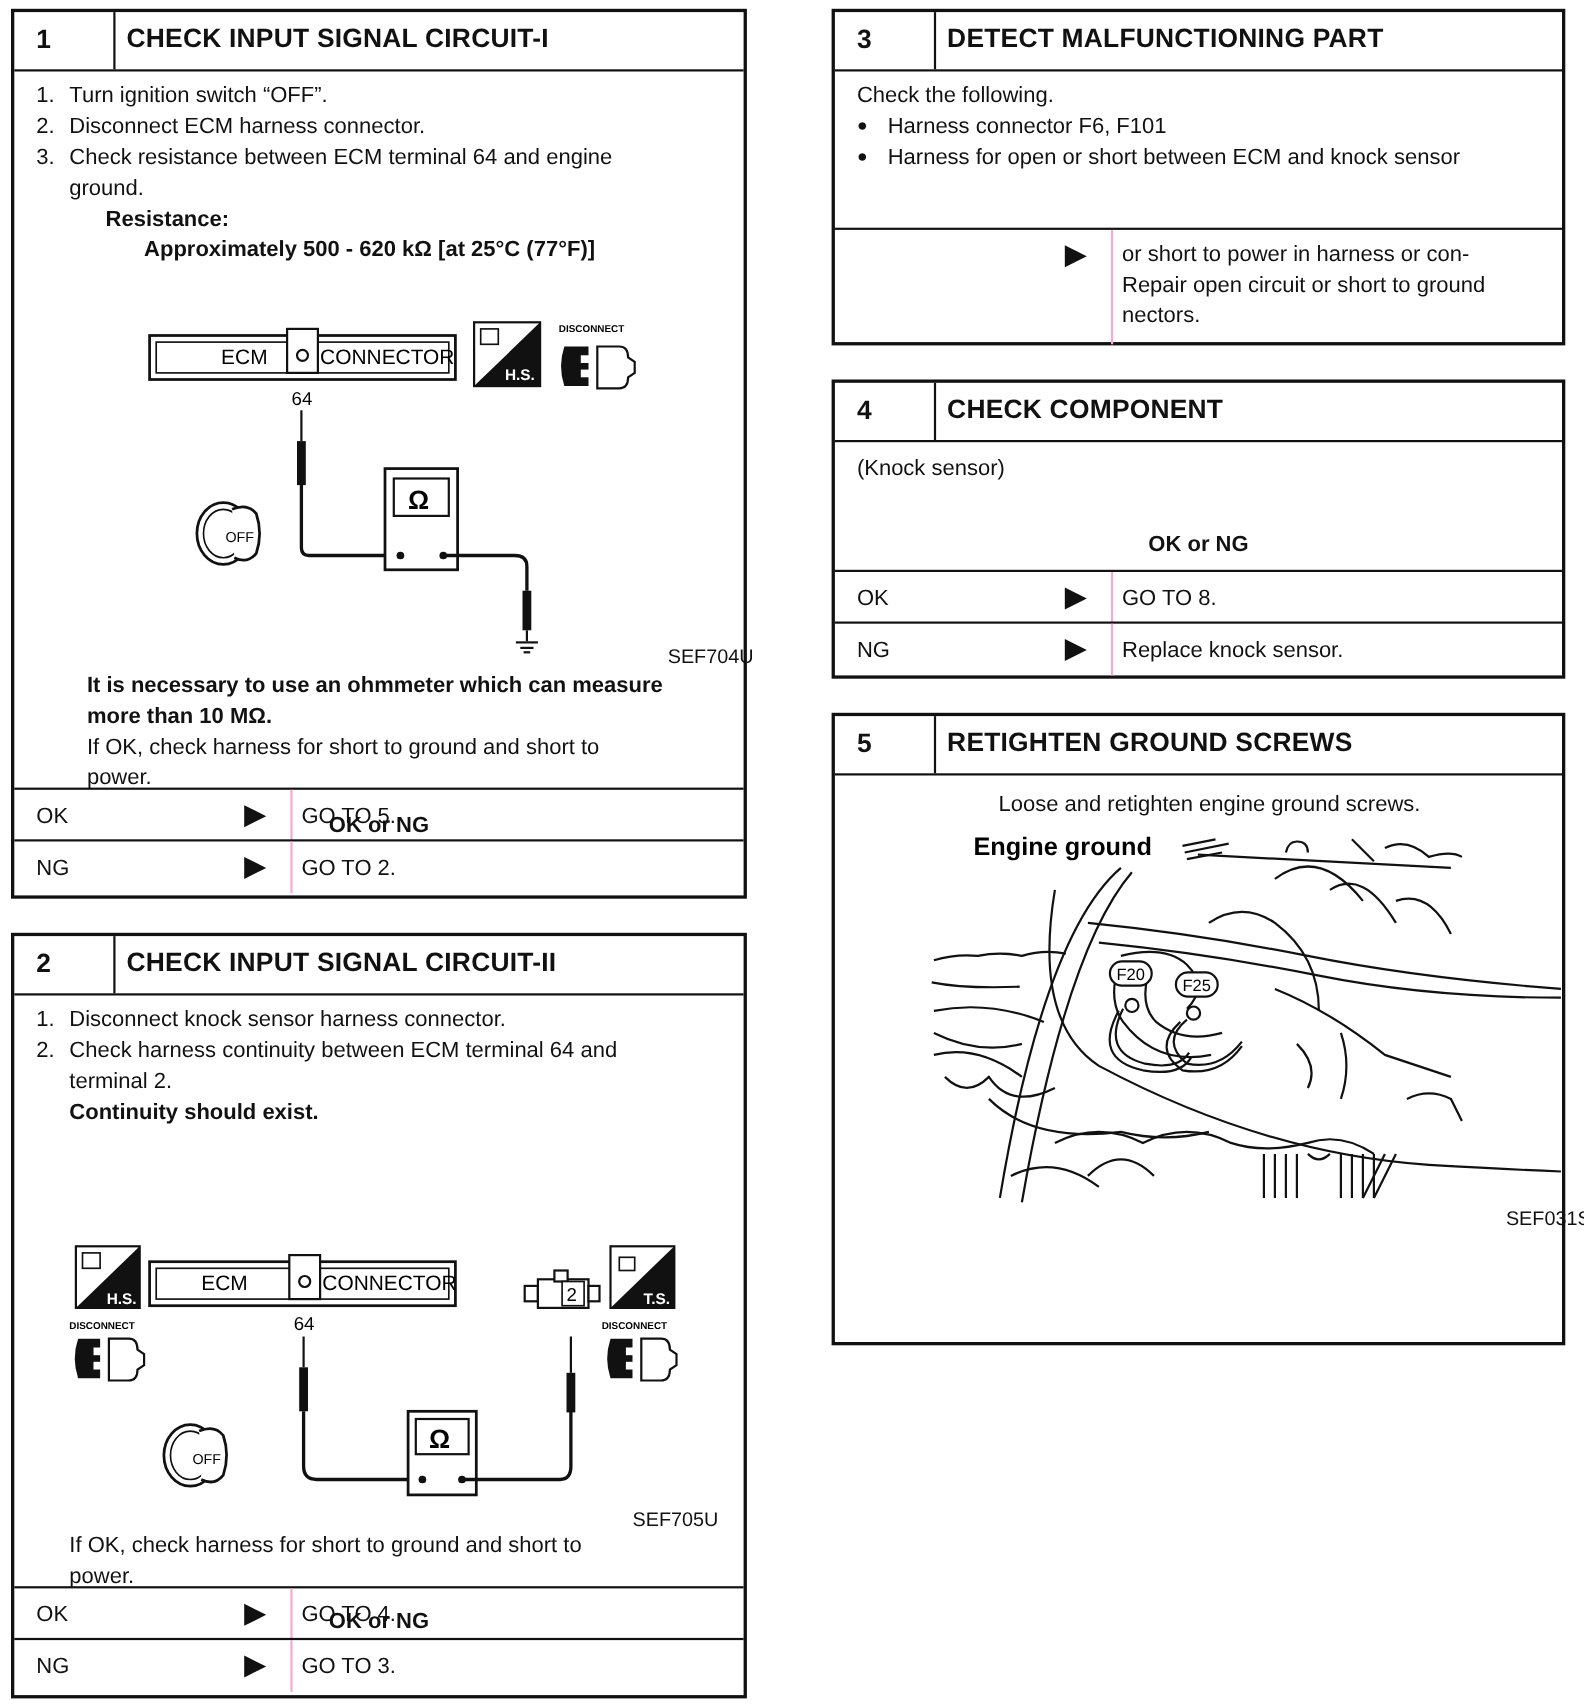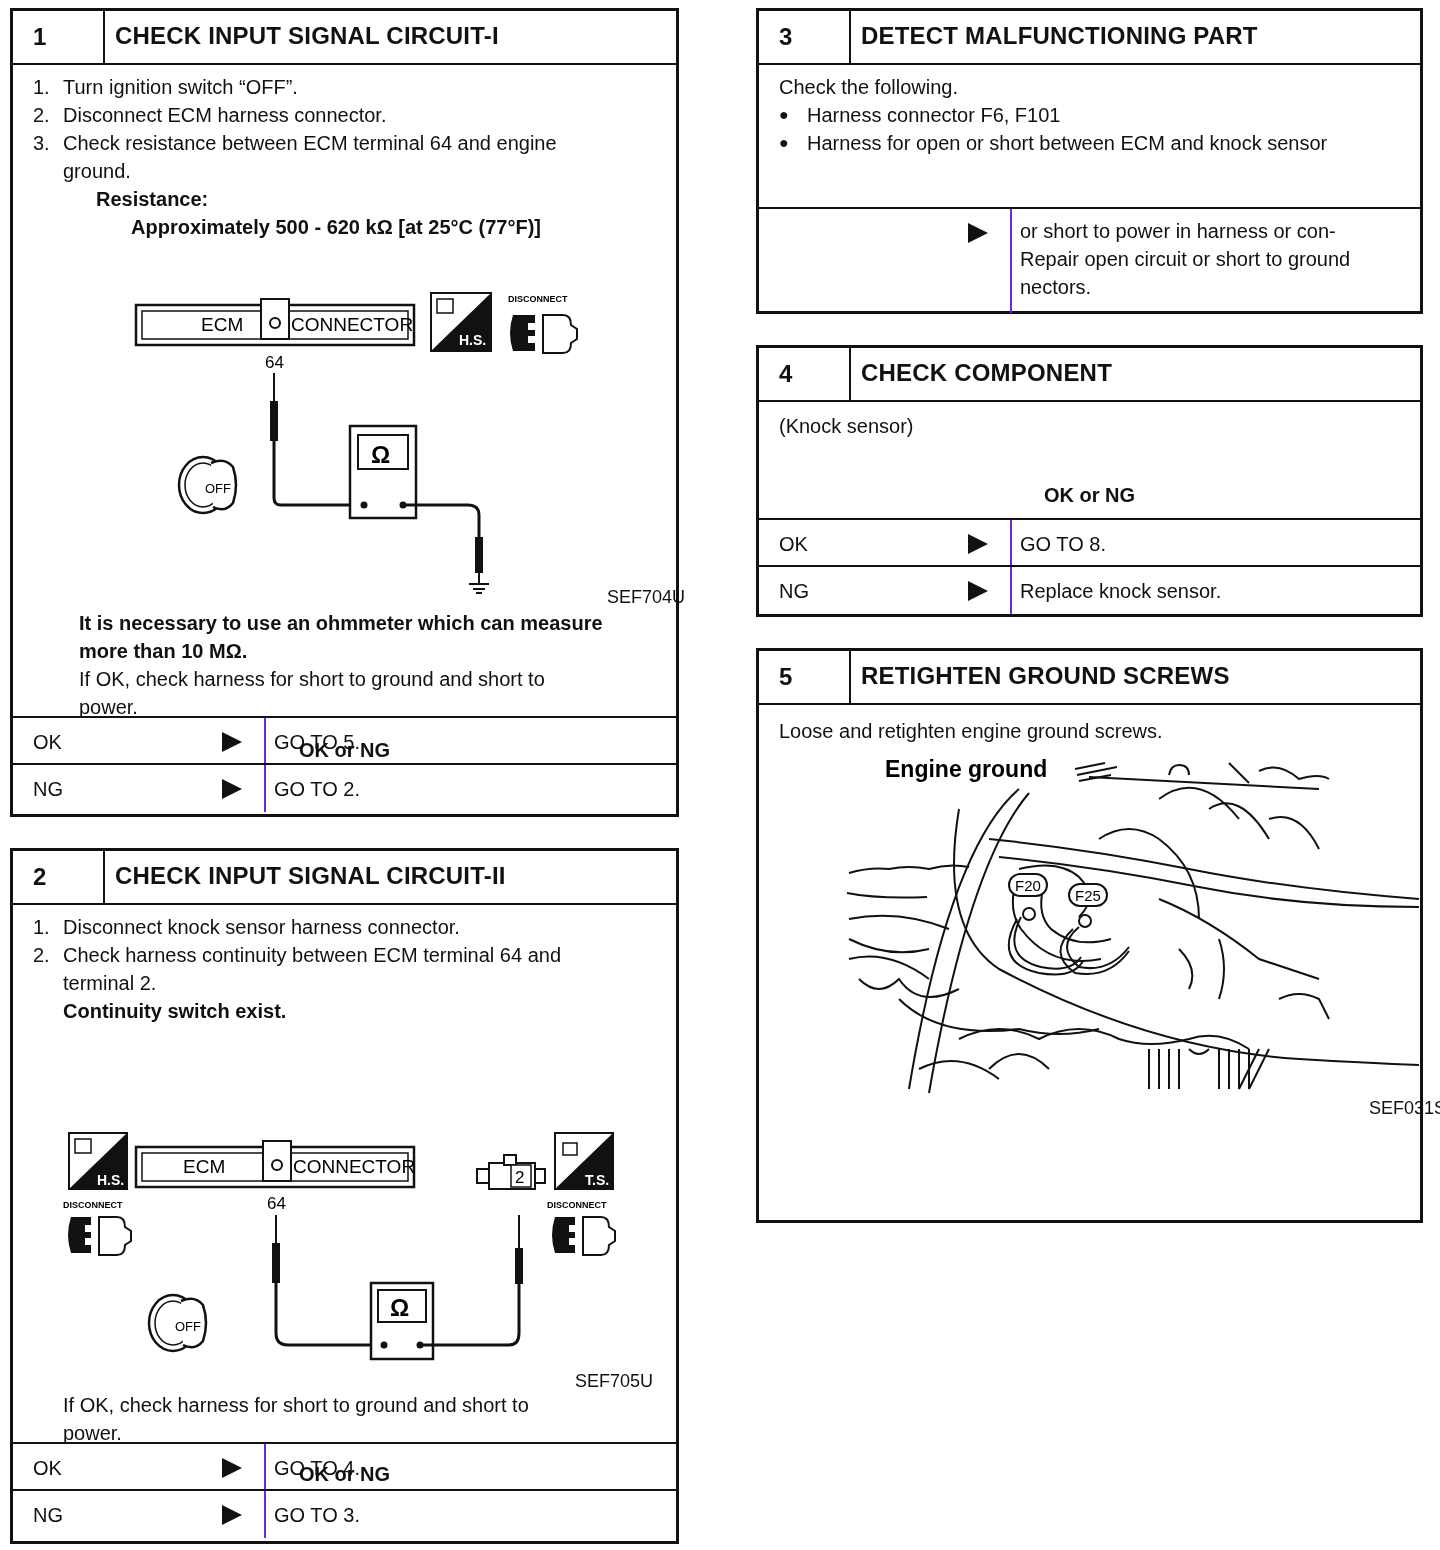--- a/index.html
+++ b/index.html
@@ -8,21 +8,21 @@
   .hdr { display:flex; height:52px; border-bottom:2px solid #111; }
   .hdr .num { width:92px; border-right:2px solid #111; font-weight:bold; font-size:24px; padding:12px 0 0 20px; box-sizing:border-box; }
   .hdr .title { flex:1; font-weight:bold; font-size:24px; padding:11px 0 0 10px; letter-spacing:0.2px; }
   .body { position:relative; font-size:20px; line-height:28px; }
   .ol { padding:8px 0 0 20px; margin:0; }
   .ol .li { display:flex; }
   .ol .li .n { width:30px; flex:none; }
   .bold { font-weight:bold; }
   .center { text-align:center; }
   .res-row { position:absolute; left:0; right:0; height:47px; border-top:2px solid #111; display:flex; font-size:20px; }
-  .res-row .l { width:253px; border-right:2px solid #6d28d9; position:relative; padding:13px 0 0 20px; box-sizing:border-box; }
+  .res-row .l { width:253px; border-right:2px solid #f9a8d4; position:relative; padding:13px 0 0 20px; box-sizing:border-box; }
   .res-row .l .arrow { position:absolute; right:22px; top:14px; width:0; height:0; border-top:10px solid transparent; border-bottom:10px solid transparent; border-left:20px solid #111; }
   .res-row .r { flex:1; padding:13px 0 0 8px; }
   .fig-code { position:absolute; font-size:18px; }
   .bullet { display:flex; }
   .bullet .dot { width:28px; flex:none; font-size:16px; }
   svg { position:absolute; overflow:visible; }
   svg text { font-family:"Liberation Sans", sans-serif; }
 </style>
 </head>
 <body>
@@ -140,21 +140,21 @@
         </div>
       <div class="li">
           <span class="n">2.</span>
           <span>Check harness continuity between ECM terminal 64 and</span>
         </div>
       <div class="li">
           <span class="n"></span>
           <span>terminal 2.</span>
         </div>
     </div>
-    <div class="bold" style="padding-left:50px;">Continuity switch exist.</div>
+    <div class="bold" style="padding-left:50px;">Continuity should exist.</div>
 
     <svg width="669" height="240" style="left:0;top:228px;">
       <g>
         <rect x="56" y="0" width="58" height="56" fill="#fff" stroke="#111" stroke-width="2"></rect>
         <polygon points="56,56 114,0 114,56" fill="#111"></polygon>
         <rect x="62" y="6" width="16" height="14" fill="none" stroke="#111" stroke-width="1.5"></rect>
         <text x="84" y="52" font-size="14" font-weight="bold" fill="#fff">H.S.</text>
       </g>
       <g>
         <text x="50" y="75" font-size="9" font-weight="bold">DISCONNECT</text>
@@ -273,21 +273,21 @@
     <div class="l"><span>NG</span><span class="arrow"></span></div>
     <div class="r">Replace knock sensor.</div>
   </div>
 </div>
 
 <div class="box" style="left:756px;top:648px;width:667px;height:575px;">
   <div class="hdr">
     <div class="num">5</div>
     <div class="title">RETIGHTEN GROUND SCREWS</div>
   </div>
-  <div class="body" style="padding:12px 0 0 20px;">
+  <div class="body" style="padding:12px 0 0 20px;text-align:center;">
     <div>Loose and retighten engine ground screws.</div>
   </div>
 
   <svg width="667" height="380" style="left:0;top:98px;">
     <text x="126" y="28" font-size="23" font-weight="bold">Engine ground</text>
     <g fill="none" stroke="#111" stroke-width="2">
       <path d="M316,20 l30,-6 M318,26 l40,-8 M320,32 l32,-6"></path>
       <path d="M330,28 L560,40"></path>
       <path d="M410,26 q2,-10 10,-10 q10,0 10,10 M470,14 l20,20 M500,22 q20,-10 40,8 q20,-6 30,0"></path>
       <path d="M260,40 q-70,60 -110,300"></path>

